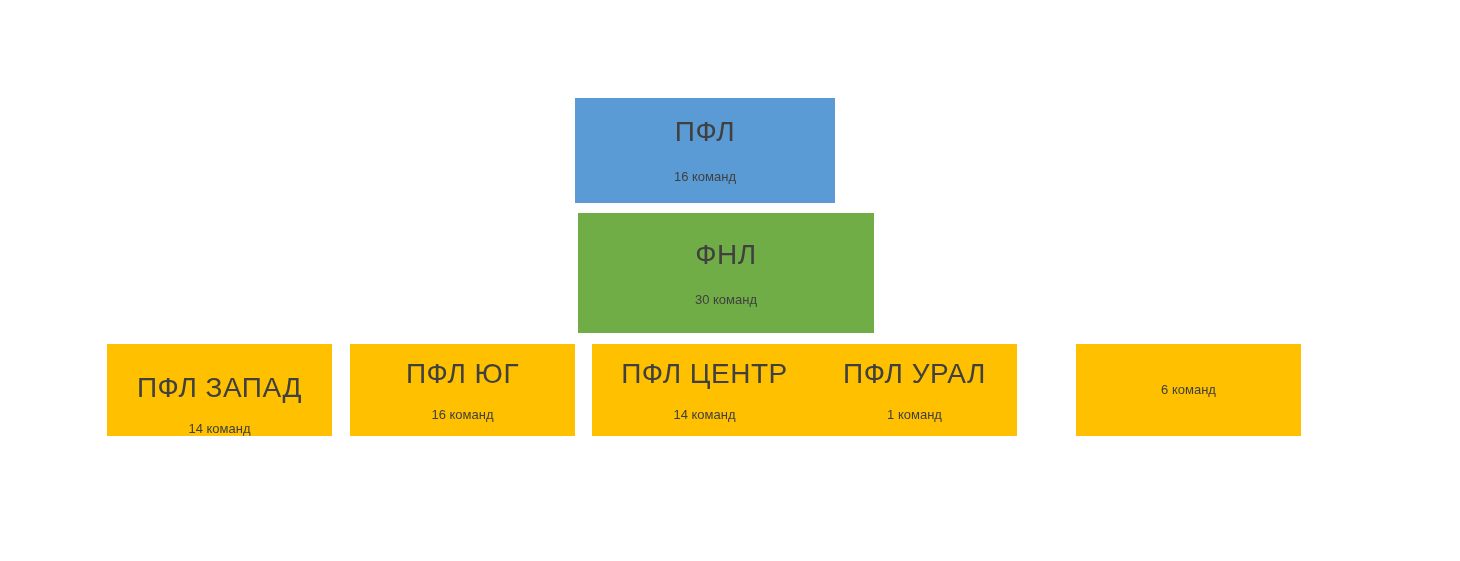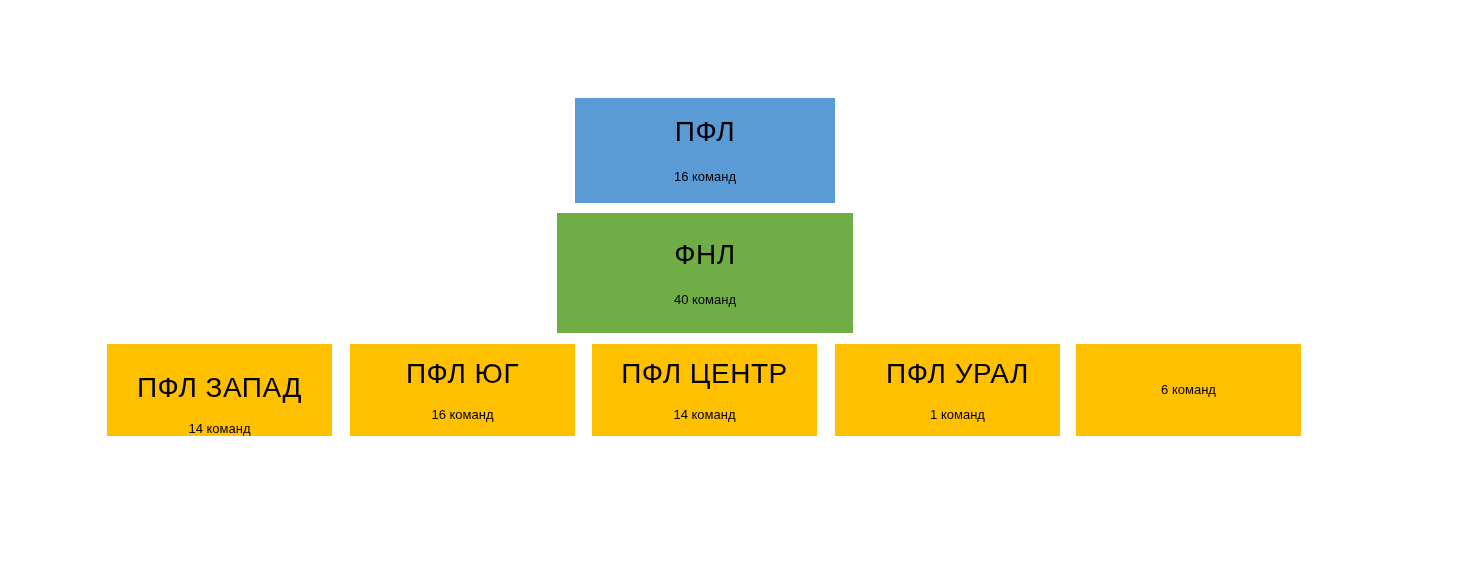--- a/index.html
+++ b/index.html
@@ -7,21 +7,21 @@
     padding: 0;
     background: #ffffff;
   }
   .canvas {
     position: relative;
     width: 1460px;
     height: 561px;
     background: #ffffff;
     overflow: hidden;
     font-family: "Liberation Sans", "DejaVu Sans", sans-serif;
-    color: #000000;
+    color: #404040;
   }
   .node {
     position: absolute;
     display: flex;
     flex-direction: column;
     align-items: center;
     justify-content: center;
     text-align: center;
     box-sizing: border-box;
   }
@@ -31,41 +31,41 @@
     letter-spacing: 0.5px;
     white-space: nowrap;
   }
   .node-subtitle {
     font-size: 13px;
     line-height: 1.1;
     white-space: nowrap;
   }
   
   .lvl-top    { left: 575px;  top: 98px;  width: 260px; height: 105px; gap: 22px; }
-  .lvl-mid    { left: 557px;  top: 213px; width: 296px; height: 120px; gap: 22px; }
+  .lvl-mid    { left: 578px;  top: 213px; width: 296px; height: 120px; gap: 22px; }
   .lvl-bot    { top: 344px; height: 92px; width: 225px; gap: 18px; }
   .bot-1 { left: 107px; justify-content: flex-end;  }
   .bot-2 { left: 350px;  }
   .bot-3 { left: 592px; justify-content: center;  }
-  .bot-4 { left: 835px; padding-left: 20px;  }
+  .bot-4 { left: 792px; padding-left: 20px;  }
   .bot-5 { left: 1076px; }
 </style>
 </head>
 <body>
 
 <div class="canvas">
 
   <div class="node lvl-top" style="background-color: rgb(91, 155, 213);">
     <div class="node-title">ПФЛ</div>
     <div class="node-subtitle">16 команд</div>
   </div>
 
   <div class="node lvl-mid" style="background-color: rgb(112, 173, 71);">
     <div class="node-title">ФНЛ</div>
-    <div class="node-subtitle">40 команд</div>
+    <div class="node-subtitle">30 команд</div>
   </div>
 
   <div class="node lvl-bot bot-1" style="background-color: rgb(255, 192, 0);">
     <div class="node-title">ПФЛ ЗАПАД</div>
     <div class="node-subtitle">14 команд</div>
   </div>
 
   <div class="node lvl-bot bot-2" style="background-color: rgb(255, 192, 0); text-align: right;">
     <div class="node-title">ПФЛ ЮГ</div>
     <div class="node-subtitle">16 команд</div>

